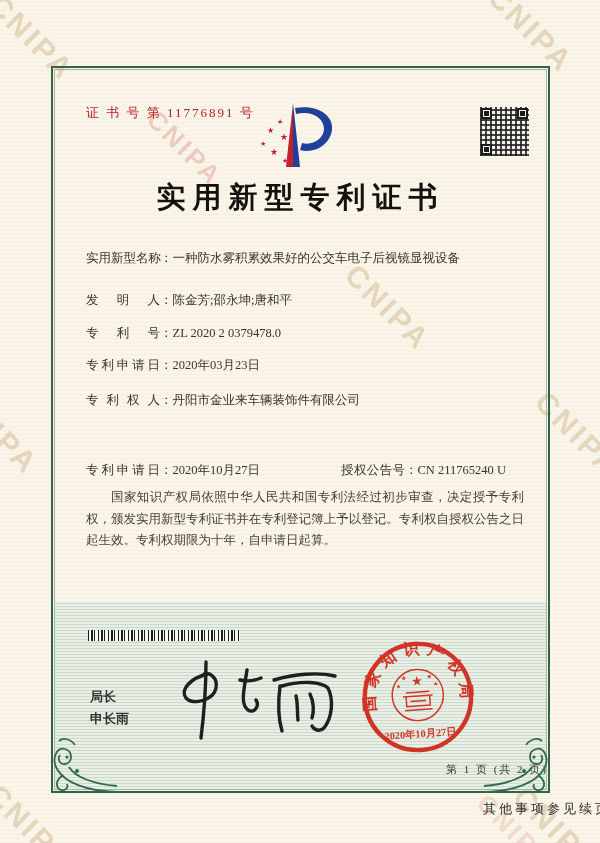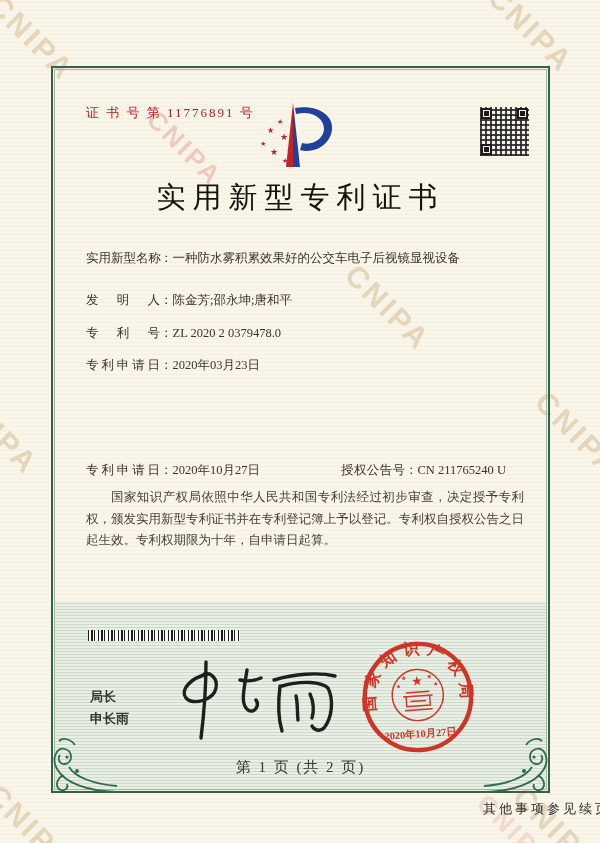--- a/index.html
+++ b/index.html
@@ -38,40 +38,40 @@
     position:absolute;left:427px;top:39px;width:49px;height:49px;background:#f4f1e9;
     background-image:
       repeating-linear-gradient(90deg, rgba(35,35,35,0.85) 0 2px, transparent 2px 5px),
       repeating-linear-gradient(0deg, rgba(35,35,35,0.85) 0 2px, transparent 2px 5px);
   }
   .qf{position:absolute;width:11px;height:11px;border:2px solid #1b1b1b;background:#f6f4ee;box-sizing:border-box;}
   .qf::after{content:"";position:absolute;inset:1px;background:#1b1b1b;}
   .qf.tl{left:1px;top:1px}.qf.tr{right:1px;top:1px}.qf.bl{left:1px;bottom:1px}
   .title{
     position:absolute;left:0;top:110px;width:100%;text-align:center;
-    font-size:29px;font-weight:normal;letter-spacing:7px;color:#15120e;white-space:nowrap;
+    font-size:29px;font-weight:bold;letter-spacing:7px;color:#15120e;white-space:nowrap;
   }
   
   .fieldrow{position:absolute;left:33px;right:18px;font-size:12.5px;line-height:17px;color:#3b332b;white-space:nowrap;}
   .lbl{display:inline-block;width:74px;text-align:justify;text-align-last:justify;vertical-align:top;}
   .fr1{top:182px}.fr2{top:224px}.fr3{top:257px}.fr4{top:289px}.fr5{top:324px}.fr6{top:364px}.fr7{top:394px}
   .grant-col2{position:absolute;left:255px;top:0;}
   .lbl2{display:inline-block;width:64px;text-align:justify;text-align-last:justify;}
   
   .paras{position:absolute;left:33px;top:419px;width:438px;font-size:12.5px;line-height:21.5px;color:#453e36;text-align:justify;}
   .paras p{margin:0;text-indent:2em;}
   
   .barcode{
     position:absolute;left:35px;top:562px;width:152px;height:11px;
     background:repeating-linear-gradient(90deg,#1b1b1b 0 1px,#f8f8f2 1px 3px,#1b1b1b 3px 5px,#f8f8f2 5px 6px,#1b1b1b 6px 7px,#f8f8f2 7px 10px);
   }
   .signer{position:absolute;left:37px;top:618px;font-family:Liberation Sans, sans-serif;font-size:13px;font-weight:600;color:#35322e;line-height:22px;}
   .signature{position:absolute;left:117px;top:588px;width:172px;height:92px;}
   .seal{position:absolute;left:306px;top:564px;width:118px;height:132px;transform:rotate(-4deg);opacity:0.93;}
-  .pagefoot{position:absolute;left:0;bottom:14px;width:100%;text-align:center;font-size:15px;letter-spacing:2px;color:#3c352d;}
+  .pagefoot{position:absolute;left:0;bottom:14px;width:100%;text-align:right;font-size:11px;letter-spacing:2px;color:#3c352d;}
   .corner{position:absolute;width:72px;height:64px;bottom:-4px;z-index:3;}
   .corner.bl{left:-6px;}
   .corner.br{right:-6px;transform:scaleX(-1);}
   .note{position:absolute;left:11px;top:800px;width:100%;text-align:right;font-size:13px;letter-spacing:3px;color:#2e2a24;z-index:2;}
 </style>
 </head>
 <body>
 
 <span class="wm" style="left:6px;top:-12px">CNIPA</span>
 <span class="wm" style="left:505px;top:-20px">CNIPA</span>
@@ -113,20 +113,23 @@
     <span class="lbl">实用新型名称</span><span>：</span><span>一种防水雾积累效果好的公交车电子后视镜显视设备</span>
   </div>
   <div class="fieldrow fr2">
     <span class="lbl">发明人</span><span>：</span><span>陈金芳;邵永坤;唐和平</span>
   </div>
   <div class="fieldrow fr3">
     <span class="lbl">专利号</span><span>：</span><span>ZL 2020 2 0379478.0</span>
   </div>
   <div class="fieldrow fr4">
     <span class="lbl">专利申请日</span><span>：</span><span>2020年03月23日</span>
+  </div>
+  <div class="fieldrow fr5">
+    <span class="lbl">专利权人</span><span>：</span><span>丹阳市金业来车辆装饰件有限公司</span>
   </div>
   <div class="fieldrow fr7">
     <span class="lbl">专利申请日</span><span>：</span><span>2020年10月27日</span>
     <span class="grant-col2">
       <span class="lbl2">授权公告号</span><span>：</span><span>CN 211765240 U</span>
     </span>
   </div>
 
   <div class="paras">
     <p>国家知识产权局依照中华人民共和国专利法经过初步审查，决定授予专利权，颁发实用新型专利证书并在专利登记簿上予以登记。专利权自授权公告之日起生效。专利权期限为十年，自申请日起算。</p>

